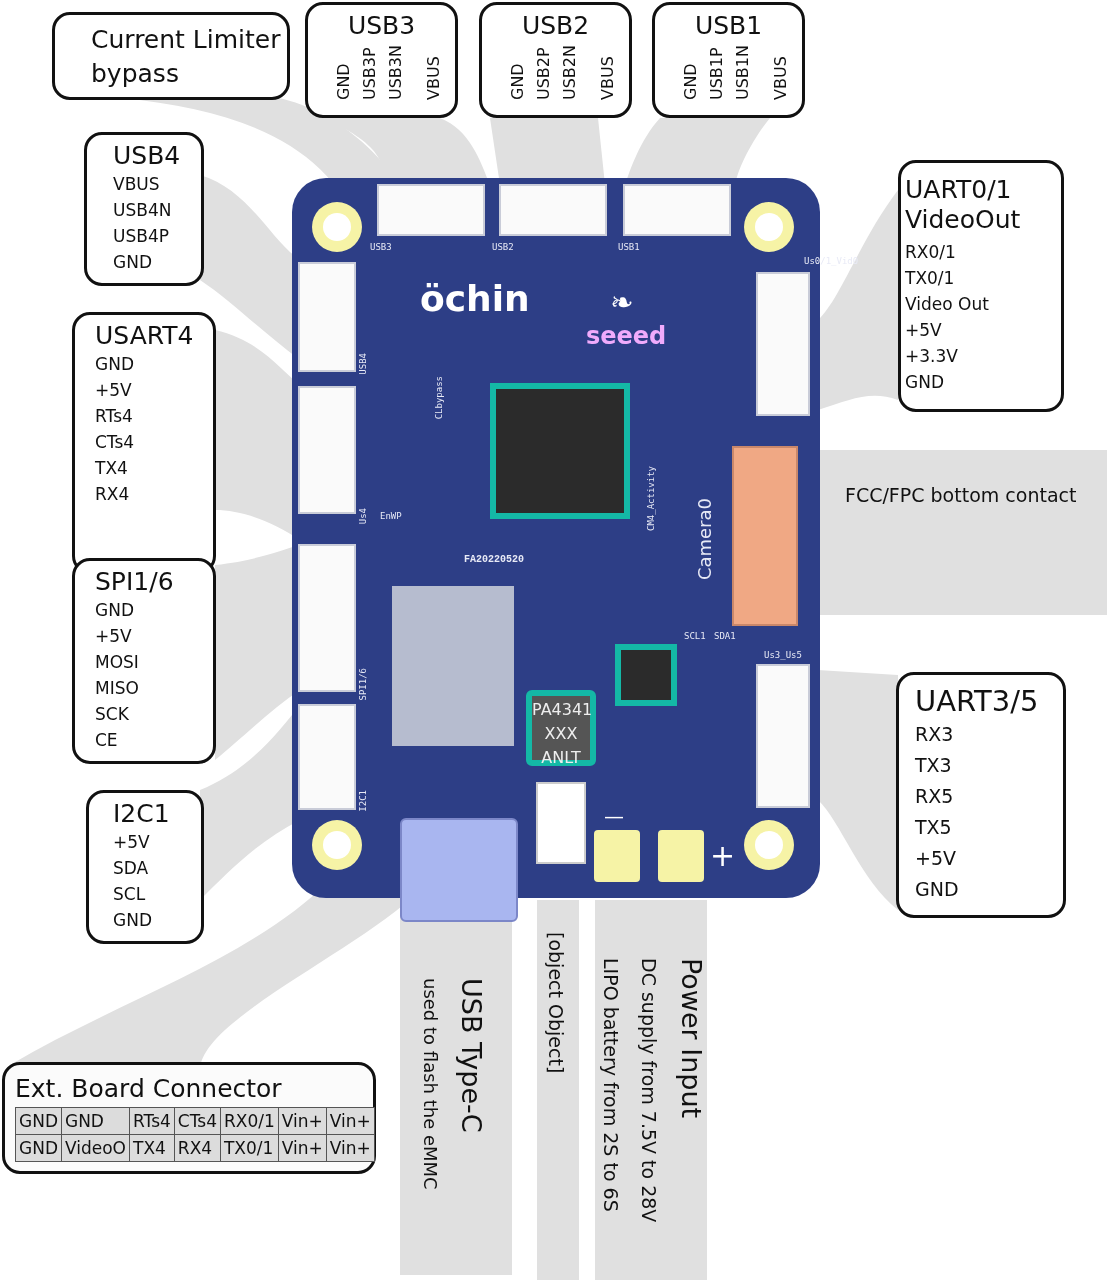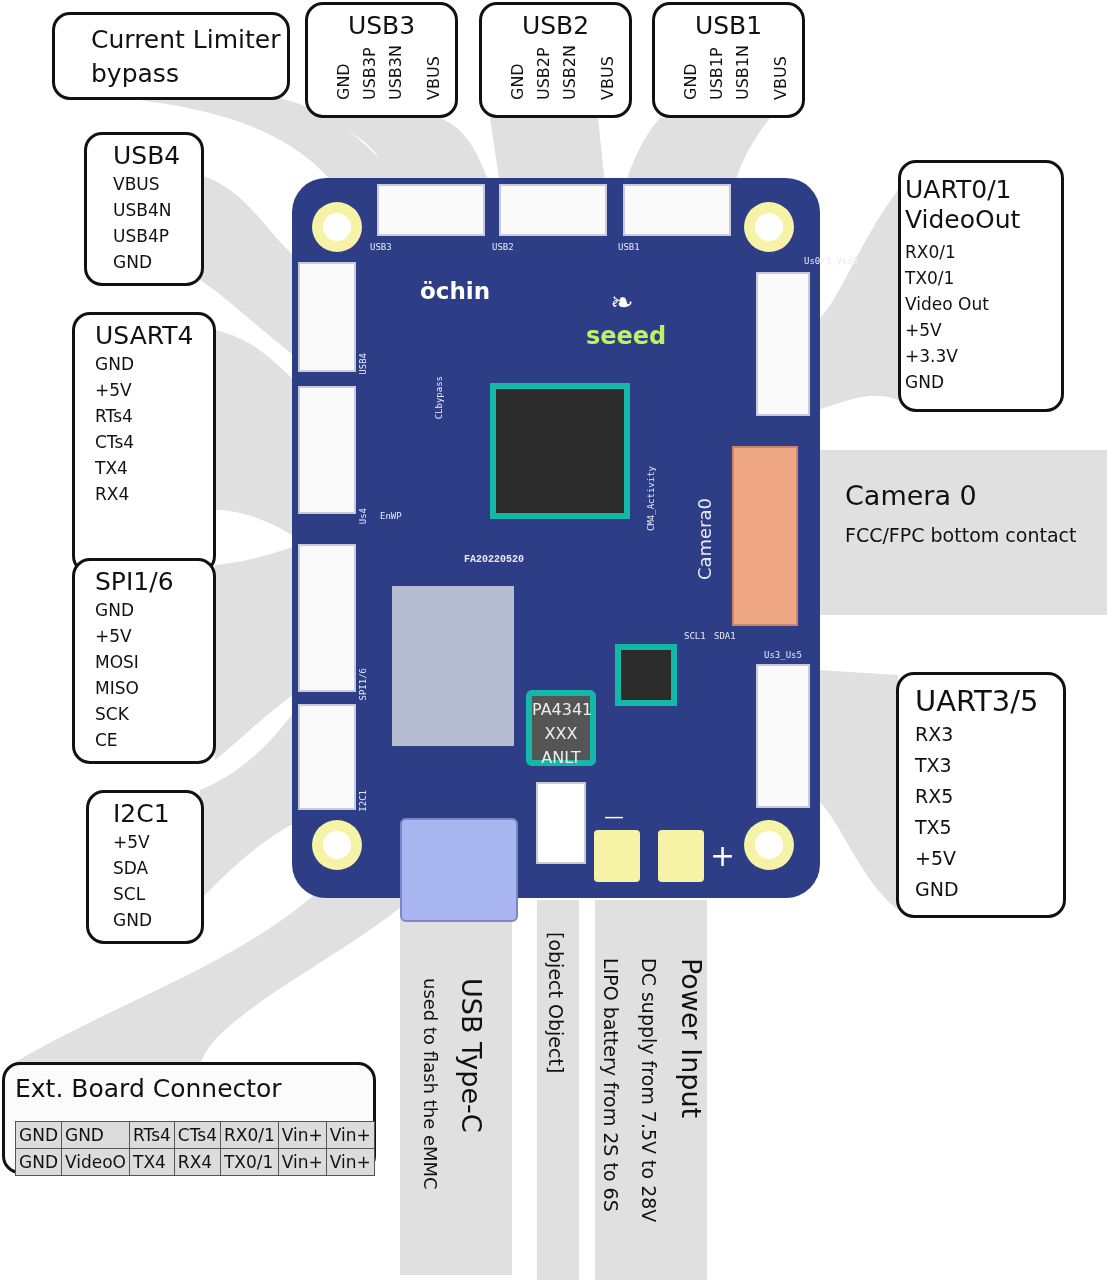--- a/index.html
+++ b/index.html
@@ -69,23 +69,23 @@
   <span class="silk" style="left:422px;top:453px;">SDA1</span>
   <span class="silk" style="left:66px;top:175px;writing-mode:vertical-rl;transform:rotate(180deg);">USB4</span>
   <span class="silk" style="left:66px;top:330px;writing-mode:vertical-rl;transform:rotate(180deg);">Us4</span>
   <span class="silk" style="left:66px;top:490px;writing-mode:vertical-rl;transform:rotate(180deg);">SPI1/6</span>
   <span class="silk" style="left:66px;top:612px;writing-mode:vertical-rl;transform:rotate(180deg);">I2C1</span>
   <span class="silk" style="left:142px;top:198px;writing-mode:vertical-rl;transform:rotate(180deg);">CLbypass</span>
   <span class="silk" style="left:354px;top:288px;writing-mode:vertical-rl;transform:rotate(180deg);">CM4_Activity</span>
   <span class="silk" style="left:402px;top:320px;font-size:18px;font-family:'DejaVu Sans',sans-serif;writing-mode:vertical-rl;transform:rotate(180deg);">Camera0</span>
   <span class="silk" style="left:172px;top:376px;font-size:10px;font-family:Liberation Mono, monospace;font-weight:bold;">FA20220520</span>
 
-  <span style="position:absolute;left:128px;top:100px;color:#fff;font-size:23px;font-weight:bold;">öchin</span>
+  <span style="position:absolute;left:128px;top:100px;color:#fff;font-size:36px;font-weight:bold;">öchin</span>
   <span style="position:absolute;left:318px;top:108px;color:#fff;font-size:28px;">❧</span>
-  <span style="position:absolute;left:294px;top:144px;color:#bef264;font-size:24px;font-weight:bold;">seeed</span>
+  <span style="position:absolute;left:294px;top:144px;color:#f0abfc;font-size:24px;font-weight:bold;">seeed</span>
 
   <div class="chip" style="left:198px;top:205px;width:128px;height:124px;"></div>
   <div class="chip" style="left:234px;top:512px;width:70px;height:76px;background:#555;border-radius:6px;color:#eee;font-size:16px;text-align:center;line-height:24px;padding-top:2px;box-sizing:border-box;">
     <div>PA4341</div>
     <div>XXX</div>
     <div>ANLT</div>
   </div>
   <div class="chip" style="left:323px;top:466px;width:50px;height:50px;"></div>
   <div style="position:absolute;left:440px;top:268px;width:66px;height:180px;background:#f0a884;border:2px solid #c9876a;box-sizing:border-box;"></div>
   <div style="position:absolute;left:100px;top:408px;width:122px;height:160px;background:#cfd2dc;opacity:0.85;"></div>
@@ -173,21 +173,20 @@
   <div class="title" style="margin-bottom:4px;">VideoOut</div>
   <div class="pin">RX0/1</div>
   <div class="pin">TX0/1</div>
   <div class="pin">Video Out</div>
   <div class="pin">+5V</div>
   <div class="pin">+3.3V</div>
   <div class="pin">GND</div>
 </div>
 
 <div style="position:absolute;left:845px;top:476px;">
-  <div style="font-size:27px;line-height:40px;">Camera 0</div>
   <div style="font-size:19px;line-height:38px;">FCC/FPC bottom contact</div>
 </div>
 
 <div class="box" style="left:896px;top:672px;width:170px;height:246px;padding:8px 0 0 16px;">
   <div class="title" style="font-size:29px;line-height:36px;">UART3/5</div>
   <div class="pin" style="font-size:19px;line-height:31px;">RX3</div>
   <div class="pin" style="font-size:19px;line-height:31px;">TX3</div>
   <div class="pin" style="font-size:19px;line-height:31px;">RX5</div>
   <div class="pin" style="font-size:19px;line-height:31px;">TX5</div>
   <div class="pin" style="font-size:19px;line-height:31px;">+5V</div>
@@ -195,21 +194,21 @@
 </div>
 
 <div class="vtext" style="left:456px;top:978px;font-size:27px;">USB Type-C</div>
 <div class="vtext" style="left:420px;top:978px;font-size:18px;">used to flash the eMMC</div>
 <div class="vtext" style="left:545px;top:932px;font-size:19px;">[object Object]</div>
 <div class="vtext" style="left:676px;top:958px;font-size:27px;">Power Input</div>
 <div class="vtext" style="left:638px;top:958px;font-size:19px;">DC supply from 7.5V to 28V</div>
 <div class="vtext" style="left:600px;top:958px;font-size:19px;">LIPO battery from 2S to 6S</div>
 
 <div class="box" style="left:2px;top:1062px;width:374px;height:112px;padding:8px 0 0 10px;background:#fbfbfb;">
-  <div style="font-size:25px;line-height:32px;margin-bottom:16px;">Ext. Board Connector</div>
+  <div style="font-size:25px;line-height:32px;margin-bottom:2px;">Ext. Board Connector</div>
   <table class="ext">
     <tbody>
         <tr>
       <td>GND</td>
       <td style="width:56px;">GND</td>
       <td>RTs4</td>
       <td>CTs4</td>
       <td>RX0/1</td>
       <td>Vin+</td>
       <td>Vin+</td>

